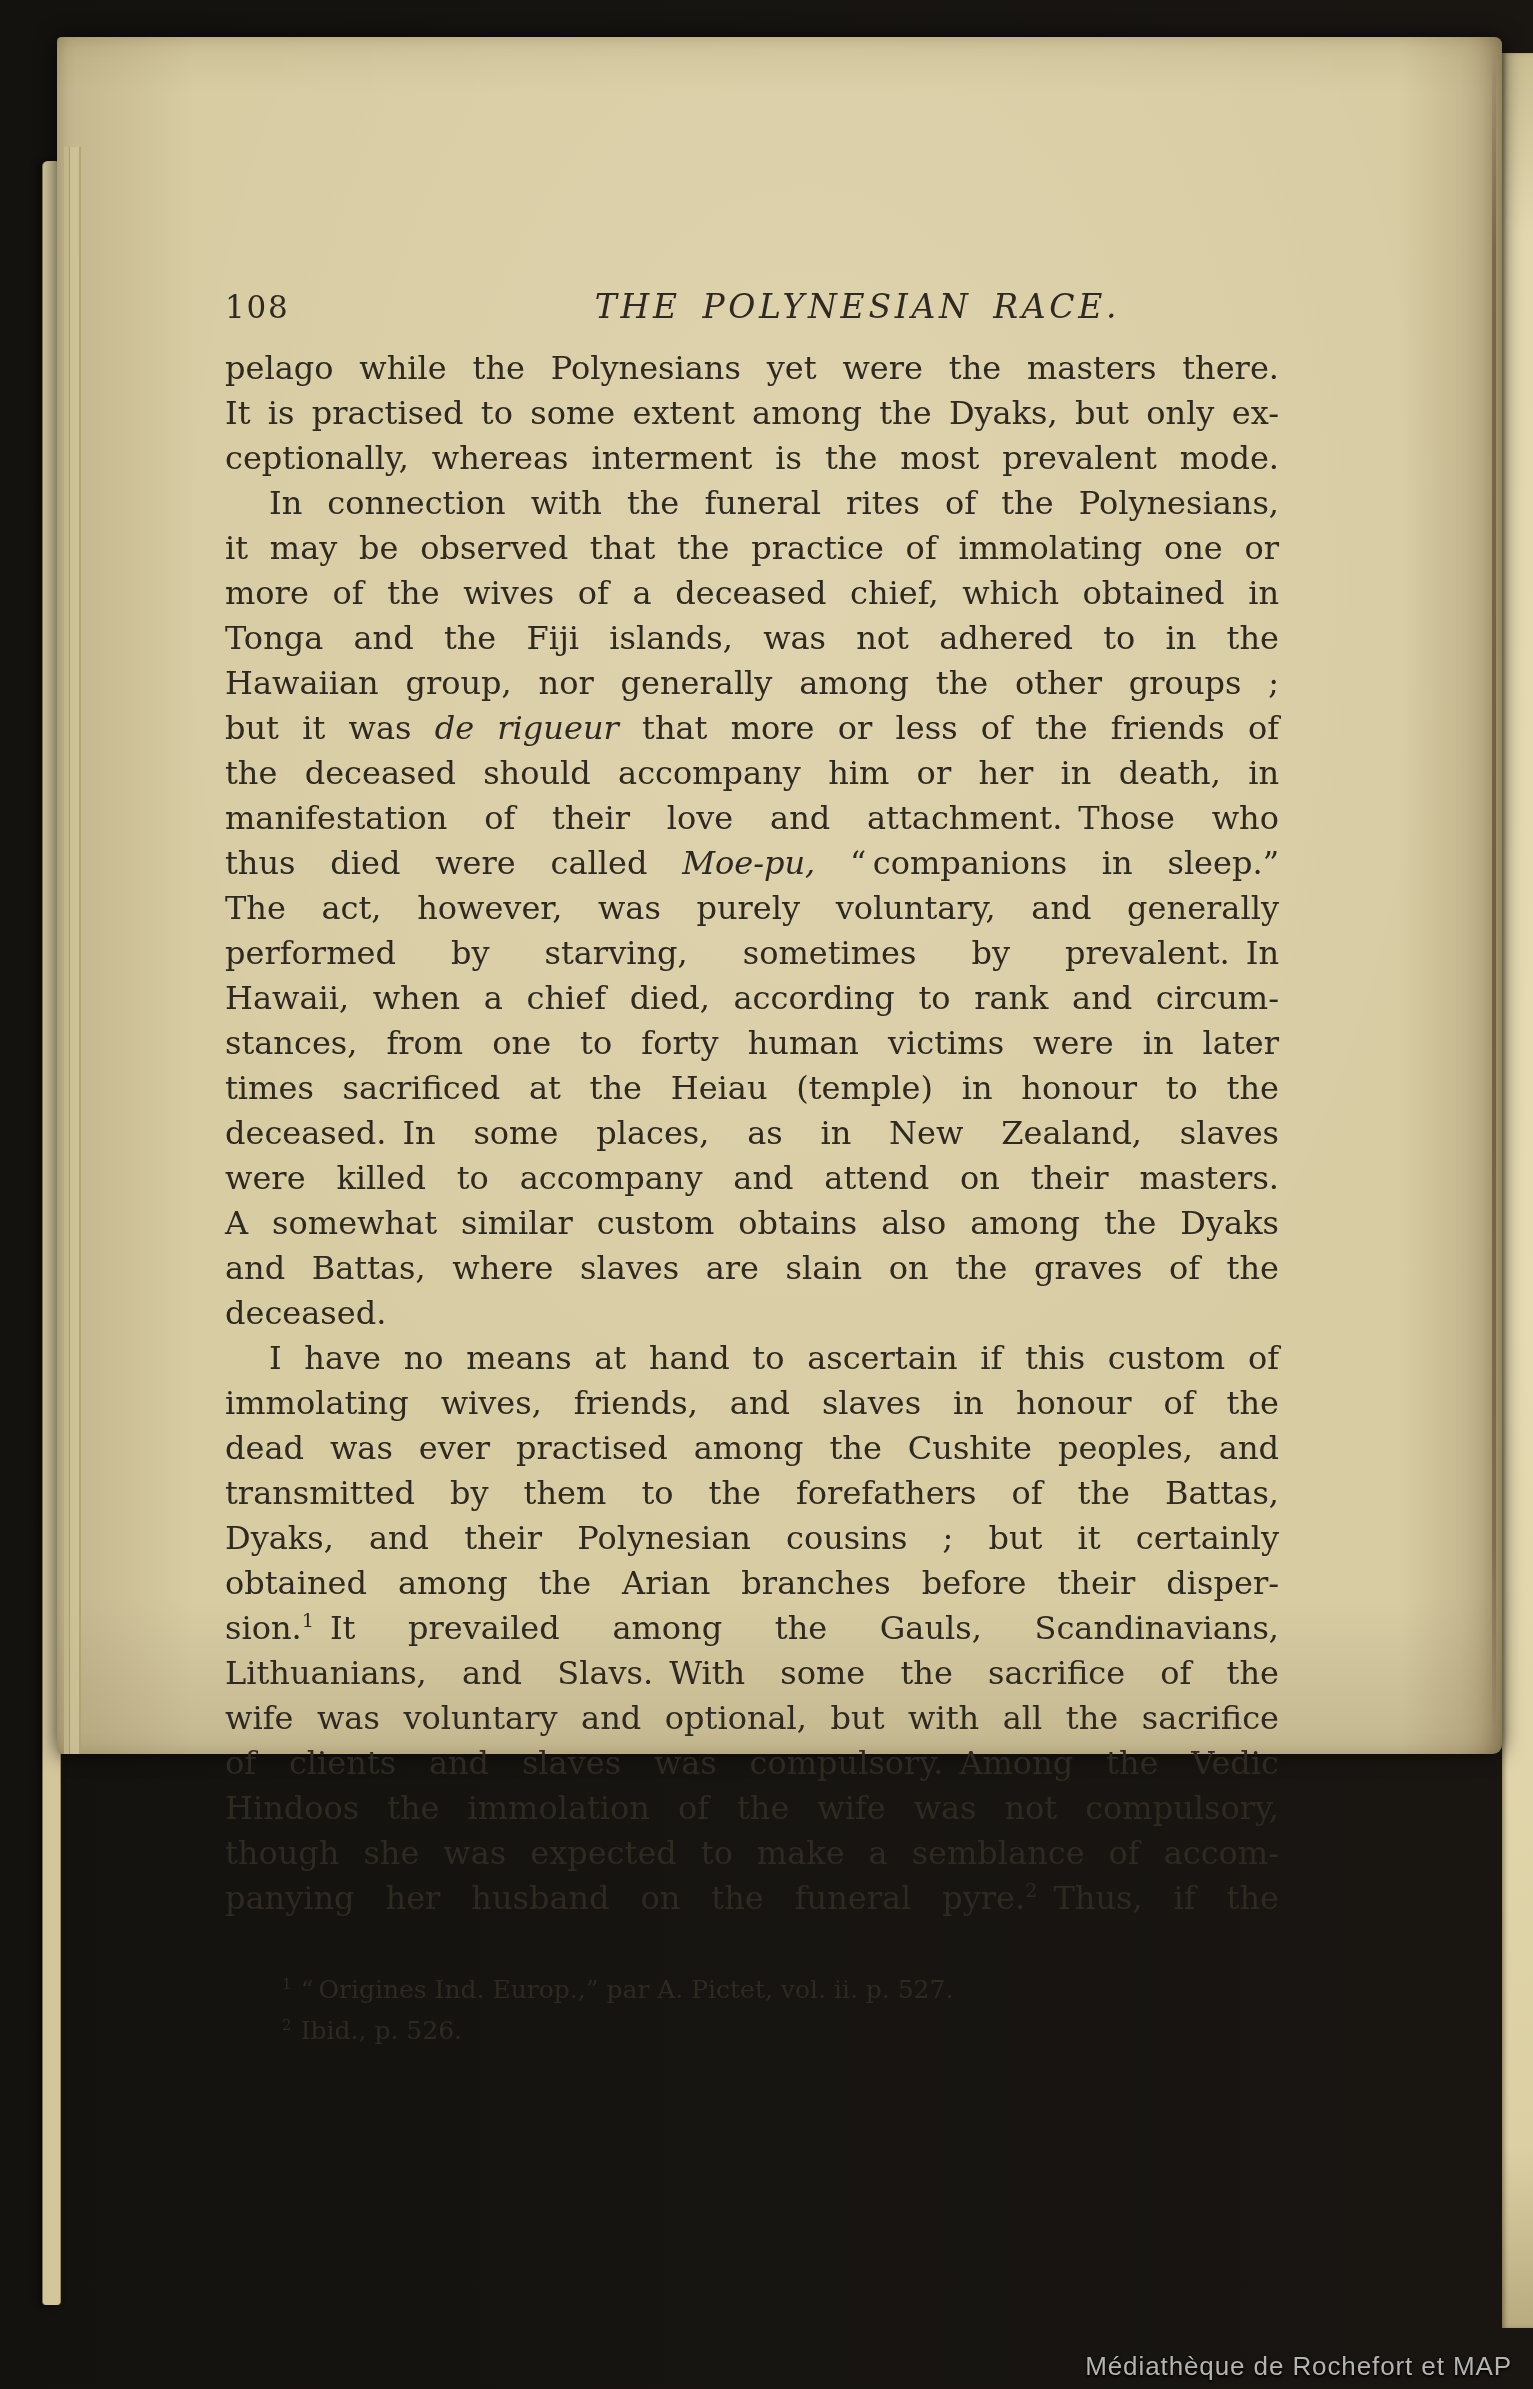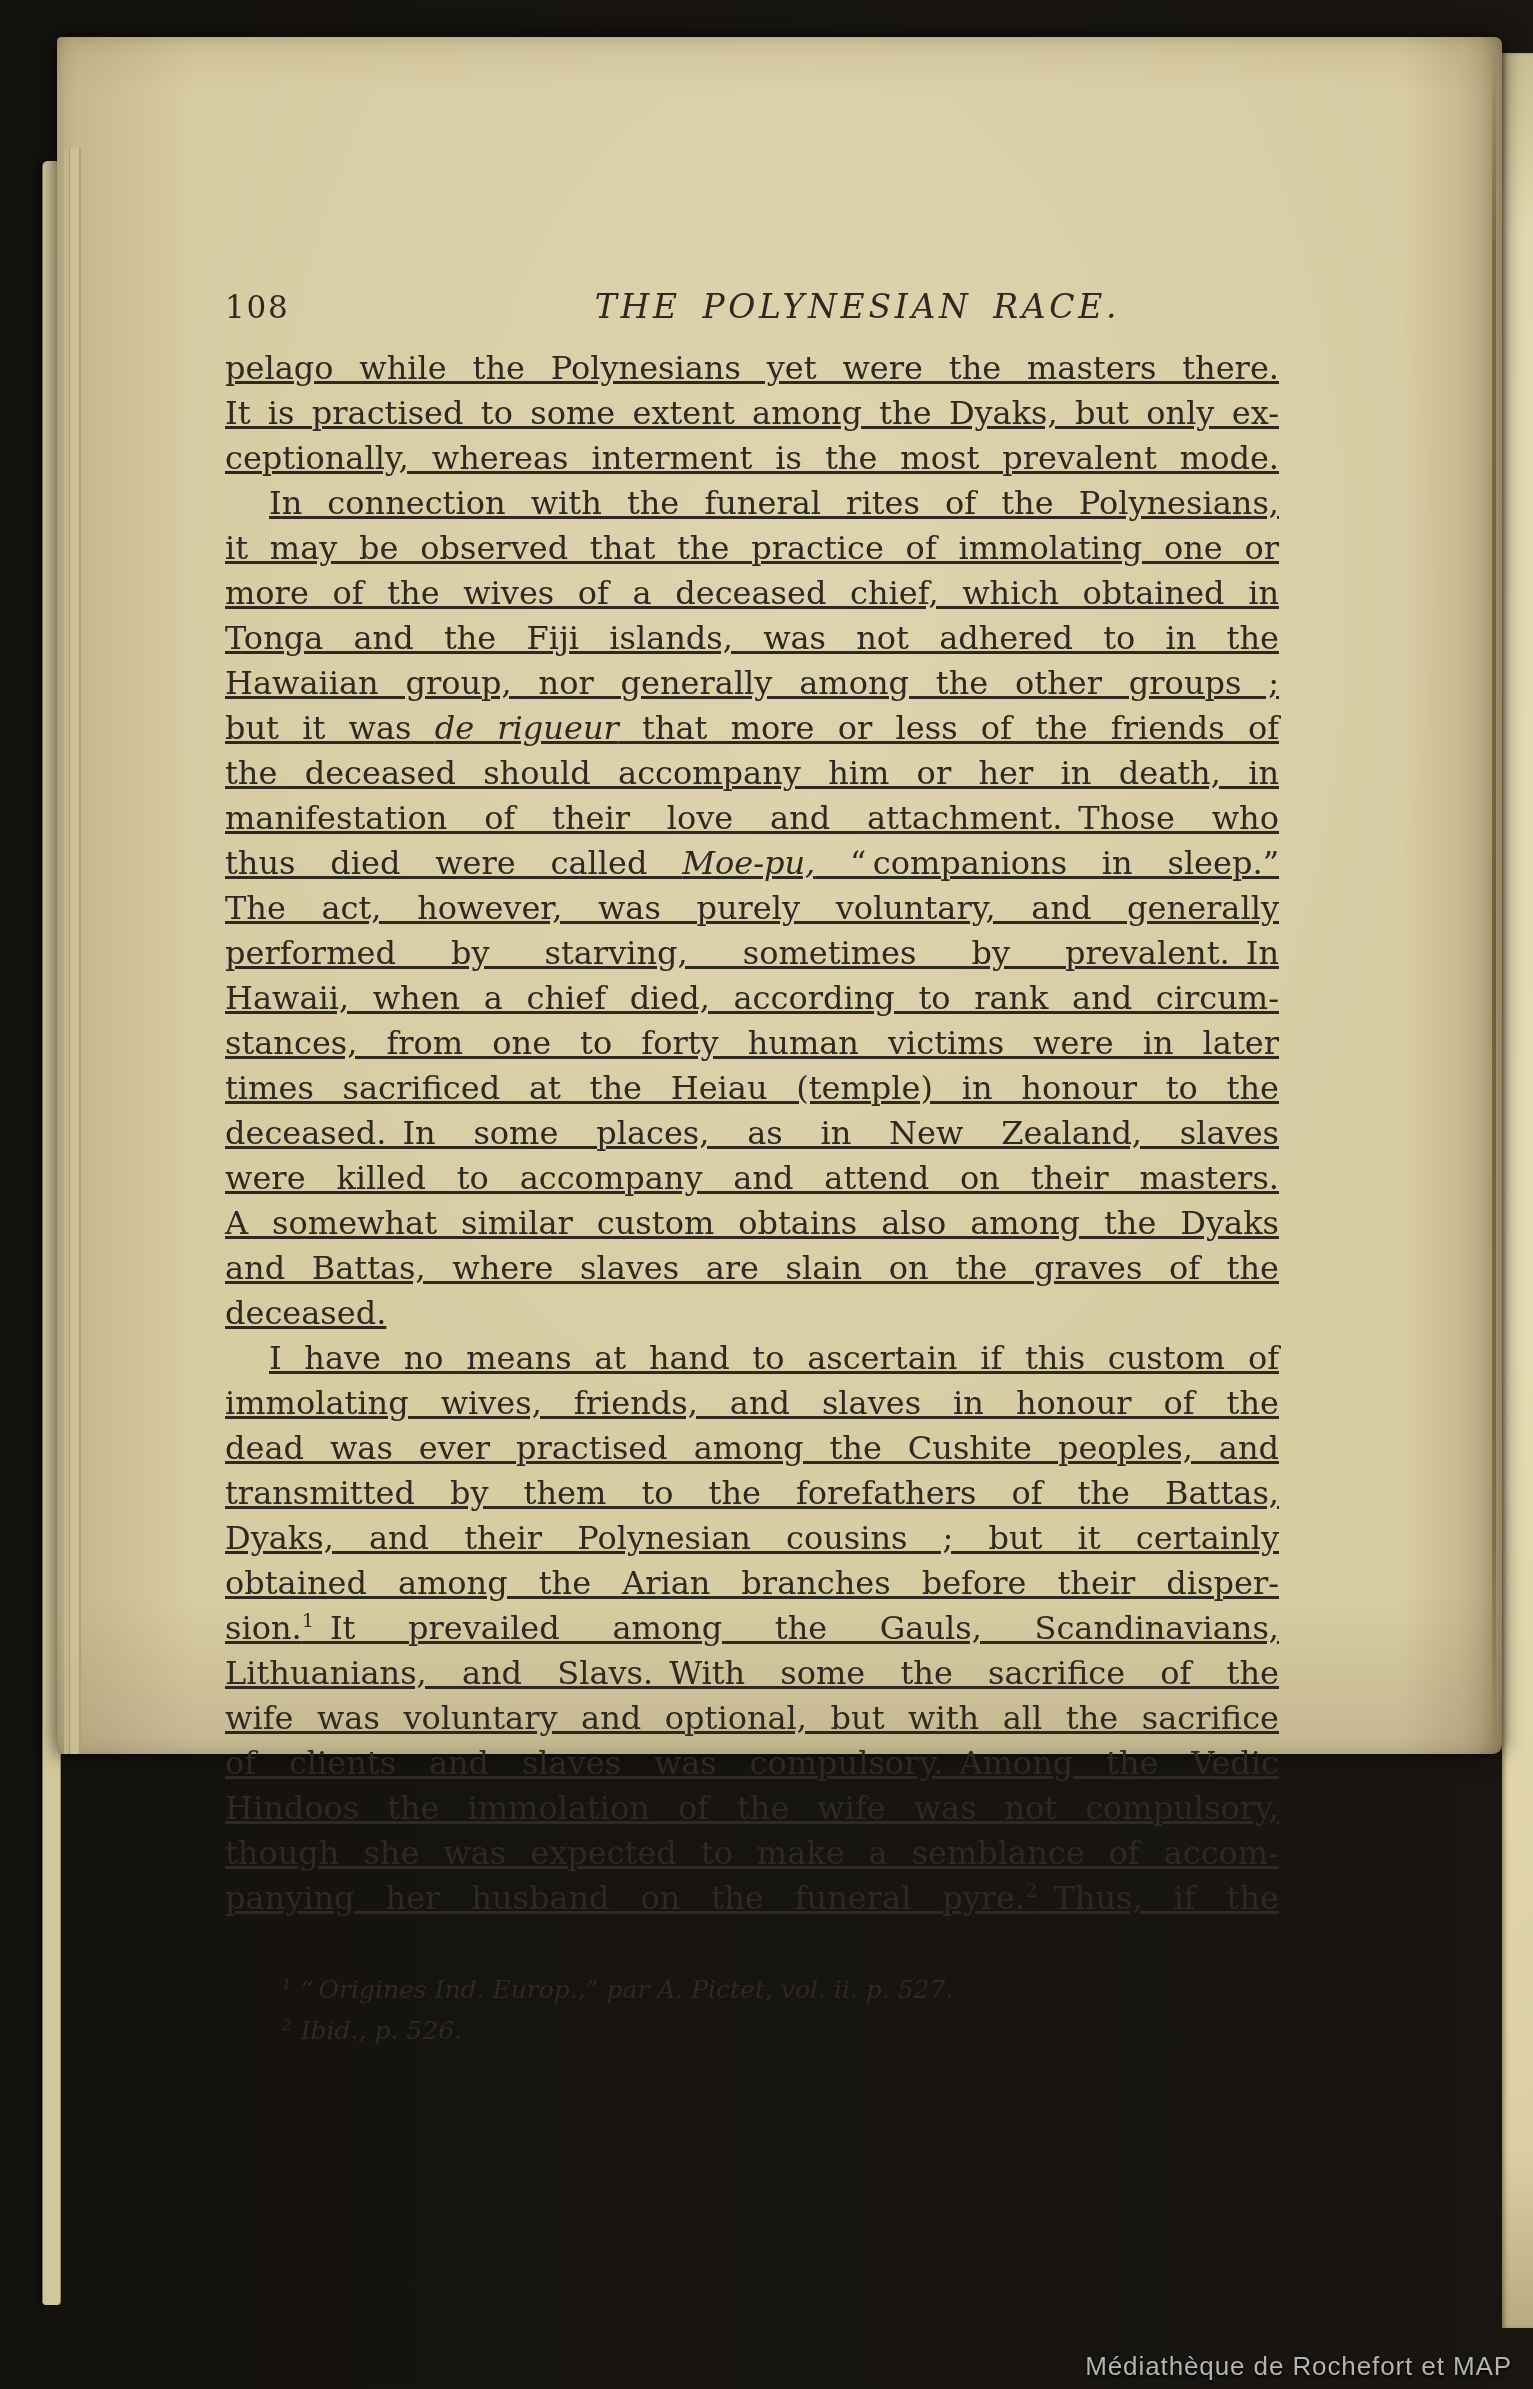--- a/index.html
+++ b/index.html
@@ -111,37 +111,36 @@
     white-space: nowrap;
   }
   .body-text {
     font-size: 32px;
     line-height: 45px;
     word-spacing: 1.8px;
   }
   .line {
     text-align: justify;
     text-align-last: justify;
-    text-decoration: underline;
   }
   .line.noj { text-align-last: left; }
   .line.indent { text-indent: 44px; }
   .it { font-style: italic; }
   sup.fn {
     font-size: 60%;
     vertical-align: super;
     line-height: 0;
   }
   .footnotes {
     margin-top: 48px;
     padding-left: 57px;
     font-size: 25px;
     line-height: 41px;
   }
-  .footnote { white-space: nowrap; font-style: italic; }
+  .footnote { white-space: nowrap; }
   .footnote sup.fn { margin-right: 9.2px; }
   .watermark {
     position: absolute;
     right: 22px; bottom: 7.4px;
     font-family: "Liberation Sans", "DejaVu Sans", sans-serif;
     font-size: 26px;
     color: #b3b3b1;
     text-shadow: 0 1.8px 2.8px rgba(0,0,0,.9), 0 0 1.8px rgba(0,0,0,.6);
     letter-spacing: 0.9px;
   }

